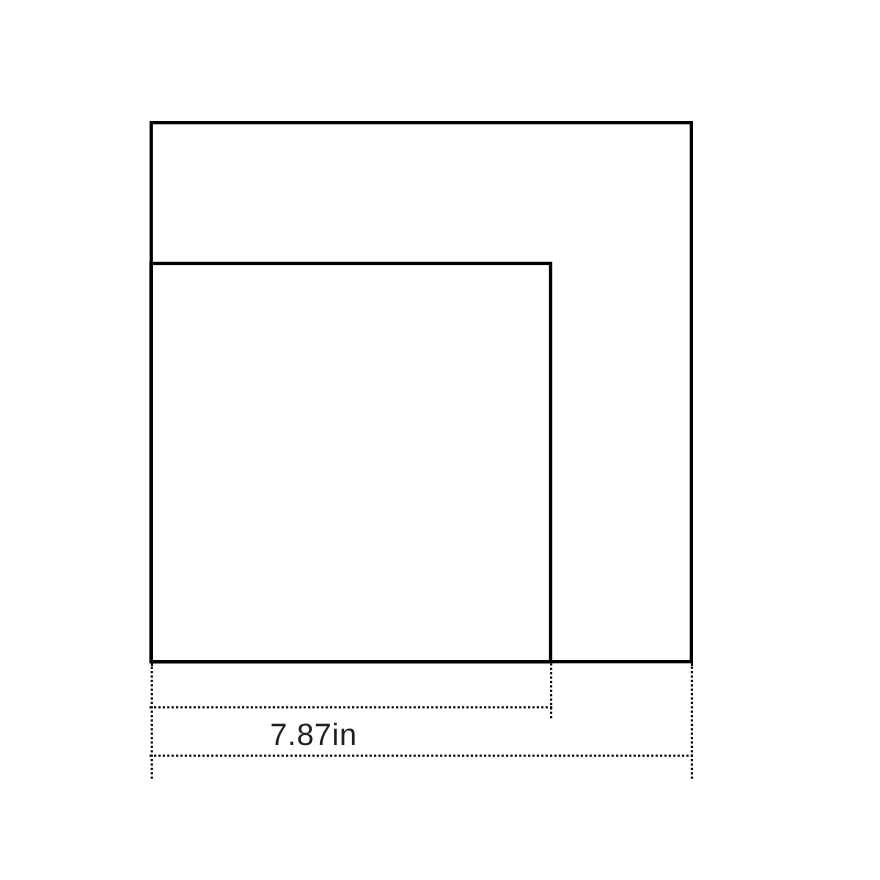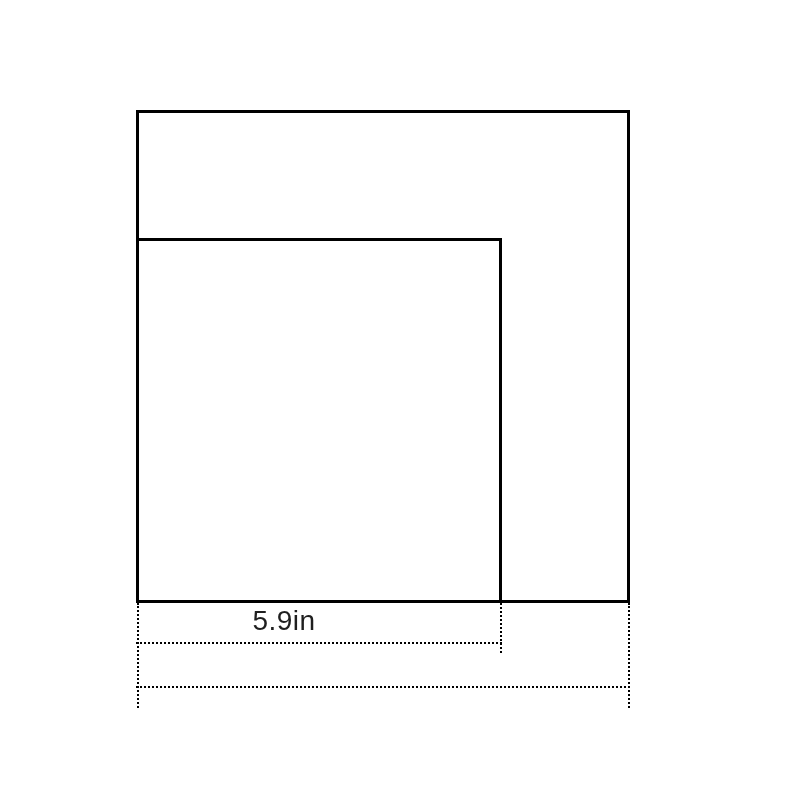--- a/index.html
+++ b/index.html
@@ -79,16 +79,16 @@
   <div class="ext-line ext-left"></div>
 
   <div class="ext-line ext-mid"></div>
 
   <div class="ext-line ext-right"></div>
 
   <div class="dim-line dim-line-inner"></div>
 
   <div class="dim-line dim-line-outer"></div>
 
-  <div class="dim-label dim-label-inner">5.9in</div>
 
+  <div class="dim-label dim-label-outer">7.87in</div>
 
 </div>
 
 </body></html>

